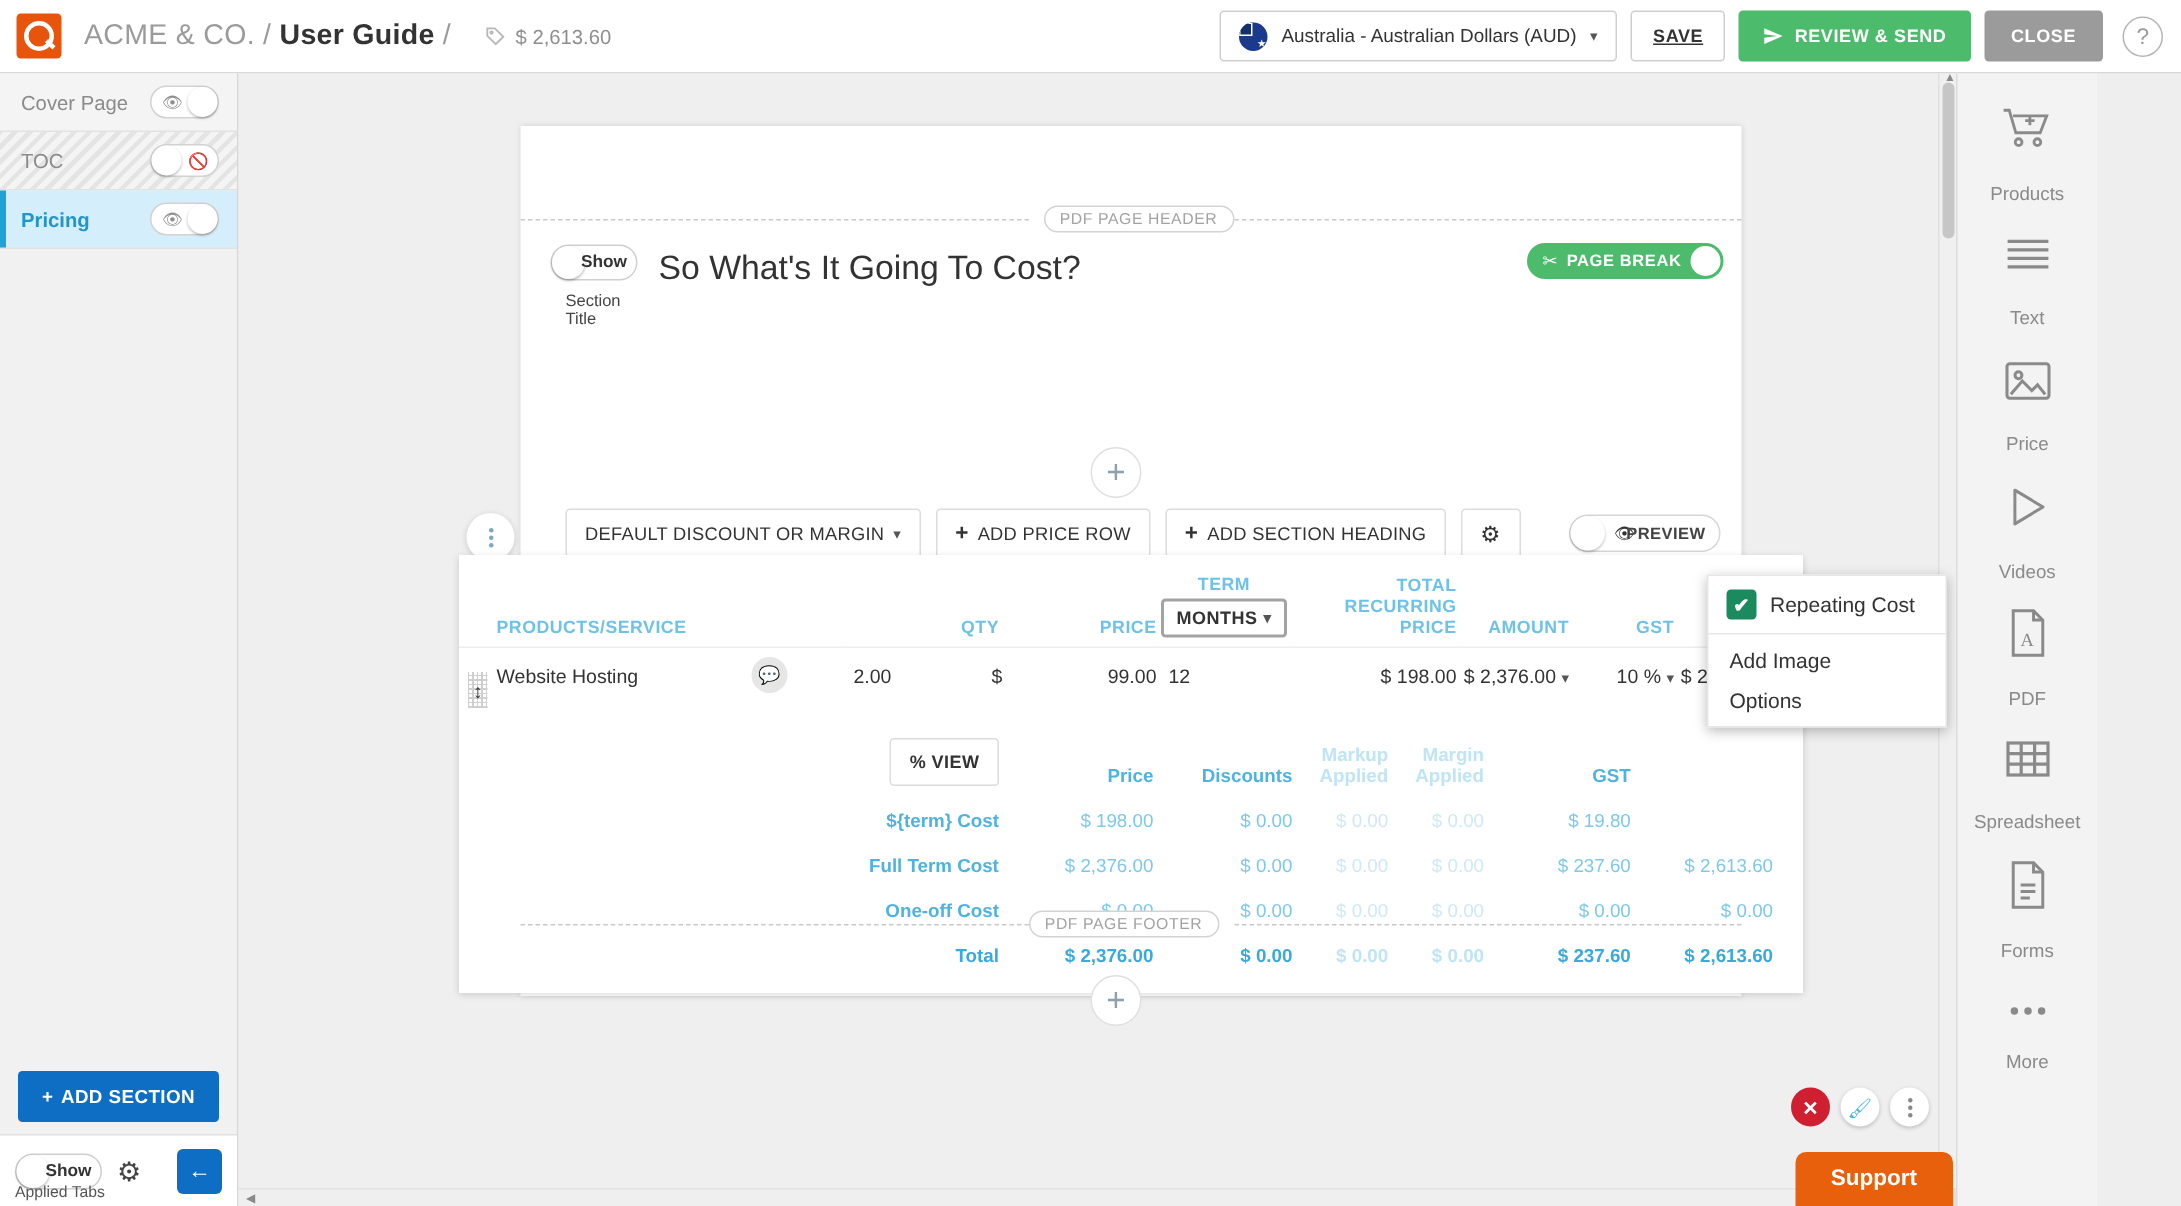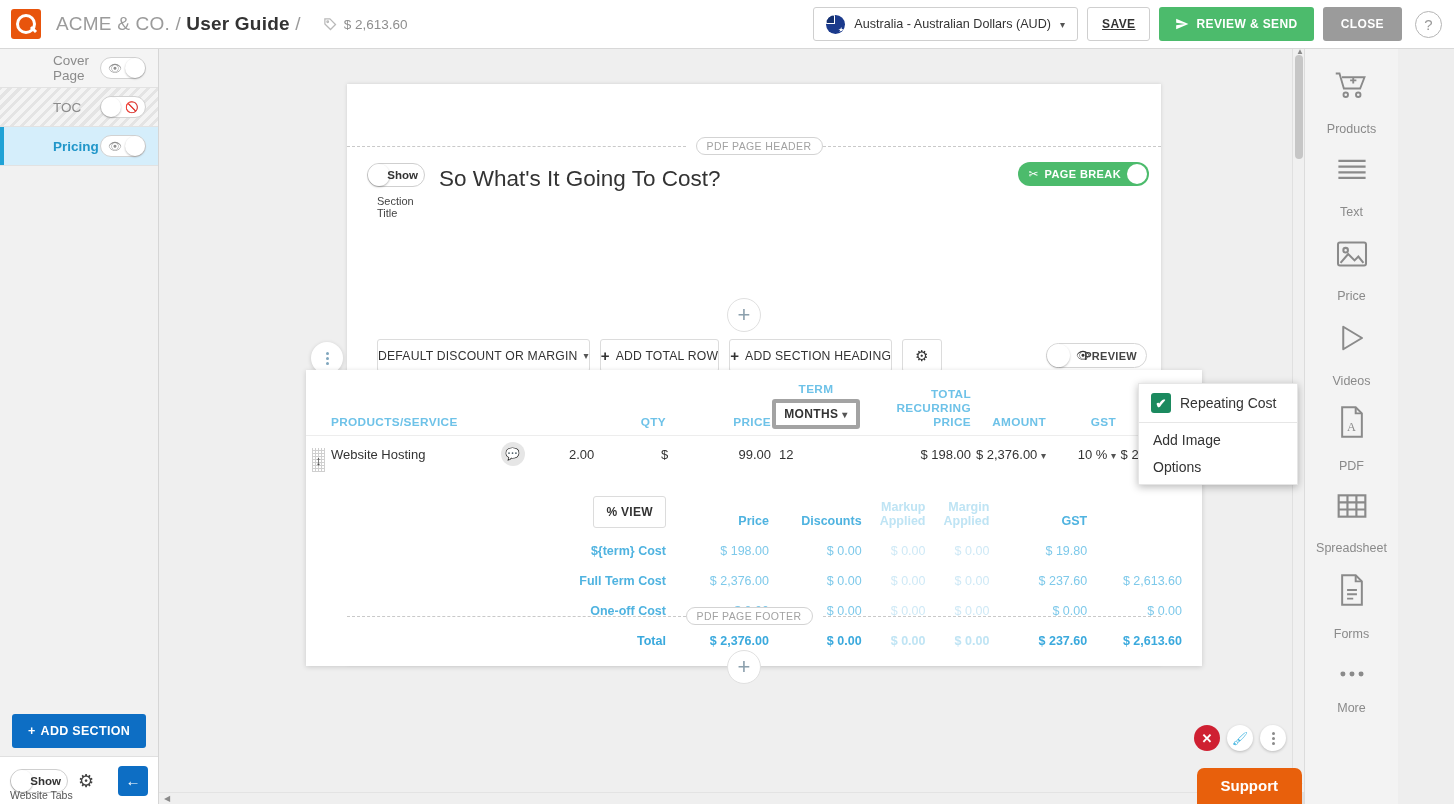--- a/index.html
+++ b/index.html
@@ -67,21 +67,21 @@
   
   .leftpanel {
     position:absolute; left:0; top:49px; width:159px; height:755px;
     background:#f1f1f1; border-right:1px solid #d6d6d6;
   }
   .sections { background:#f4f4f4; }
   .srow {
     height:39px; display:flex; align-items:center; justify-content:space-between;
     padding:0 12px 0 14px; border-bottom:1px solid #e2e2e2; position:relative;
   }
-  .srow .sname { font-size:13.5px; color:#8b8b8b;margin-left:39px; }
+  .srow .sname { font-size:13.5px; color:#8b8b8b; }
   .srow.hatched {
     background-image: repeating-linear-gradient(-45deg,#f4f4f4 0 4px,#e4e4e4 4px 7px);
   }
   .srow.active { background:#d5eefb; }
   .srow.active::before { content:""; position:absolute; left:0; top:0; bottom:0; width:4px; background:#1fa2d6; }
   .srow.active .sname { color:#2196c9; font-weight:700;text-align:center; }
 
   .toggle {
     width:46px; height:22px; border-radius:11px; background:#fff; border:1px solid #d2d2d2;
     display:flex; align-items:center; position:relative; flex:0 0 auto;
@@ -161,21 +161,21 @@
     width:34px; height:34px; border-radius:50%; border:1px solid #e0e0e0; background:#fff;
     display:flex; align-items:center; justify-content:center; color:#8ca0ad; font-size:22px;
     font-weight:300; line-height:1;
   }
   .addrow-top { position:absolute; left:380px; top:214px; }
   .addrow-bot { position:absolute; left:380px; top:566px; }
 
   .toolbar { position:absolute; left:30px; top:255px; display:flex; gap:10px; align-items:center; }
   .tbtn {
     height:33px; border:1px solid #dcdcdc; border-radius:3px; background:#fff; color:#333;
-    font-size:12.2px; display:flex; align-items:center; padding:0 0; gap:6px; letter-spacing:.2px;
+    font-size:12.2px; display:flex; align-items:center; padding:0 12px; gap:6px; letter-spacing:.2px;
   }
   .tbtn .pl { font-size:15px; font-weight:700; }
   .previewtog {
     position:absolute; right:14px; top:259px; width:101px; height:25px; border-radius:13px;
     border:1px solid #d6d6d6; background:#fff; display:flex; align-items:center; position:absolute;
   }
   .previewtog .knob { width:23px; height:23px; border-radius:50%; background:#fff;
     box-shadow:0 1px 2px rgba(0,0,0,.26); position:absolute; left:0; top:0; }
   .previewtog .txt { position:absolute; right:9px; font-size:11px; color:#444; font-weight:600; letter-spacing:.3px; }
   .previewtog .eye { position:absolute; right:56px; font-size:11px; color:#333; }
@@ -195,21 +195,21 @@
   }
   table.grid { width:100%; border-collapse:collapse; }
   .th {
     color:#6ec2e8; font-size:11.8px; font-weight:700; letter-spacing:.35px; vertical-align:bottom;
     padding-bottom:6px;
     margin-top:19px;
   }
   .term-head { text-align:center; }
   .term-lbl { color:#6ec2e8; font-size:11.8px; font-weight:700; letter-spacing:.35px; display:block; margin-bottom:3px;}
   .term-sel {
-    display:inline-flex; align-items:center; gap:4px; border:4px solid #a3a3a3; border-radius:3px;
+    display:inline-flex; align-items:center; gap:4px; border:2px solid #a3a3a3; border-radius:3px;
     background:#fff; padding:4px 8px; font-size:12px; color:#333;
   }
   .rowline td { border-top:1px solid #ededed;margin-left:14px; }
   .prod-row td { padding:11px 0 12px 0; font-size:13px; color:#333; }
   .drag {
     position:absolute; left:6px; top:365px; width:13px; height:24px; color:#3a3a3a; font-size:13px;
     display:flex; align-items:center; justify-content:center;
     background-image: repeating-linear-gradient(0deg,#cfcfcf 0 1px,transparent 1px 3px),
                       repeating-linear-gradient(90deg,#cfcfcf 0 1px,transparent 1px 3px);
   }
@@ -339,21 +339,21 @@
       <span>ADD SECTION</span>
     </div>
 
     <div class="leftfoot">
       <div style="position:relative;">
         <div class="showpill">
           <span class="knob"></span>
           <span class="lbl">Show</span>
         </div>
       </div>
-      <span class="stabs-cap">Website Tabs</span>
+      <span class="stabs-cap">Applied Tabs</span>
       <span class="gears2">⚙</span>
       <span class="backbtn">←</span>
     </div>
   </div>
 
   <div class="canvas">
 
     <div class="page">
 
       <div class="pdf-marker hdr-marker">
@@ -381,21 +381,21 @@
 
       <div class="plus-circle addrow-top">+</div>
 
       <div class="toolbar">
         <div class="tbtn">
           <span>DEFAULT DISCOUNT OR MARGIN</span>
           <span class="caret">▾</span>
         </div>
         <div class="tbtn">
           <span class="pl">+</span>
-          <span>ADD TOTAL ROW</span>
+          <span>ADD PRICE ROW</span>
         </div>
         <div class="tbtn">
           <span class="pl">+</span>
           <span>ADD SECTION HEADING</span>
         </div>
         <div class="tbtn" style="padding:0 12px;">
           <span style="font-size:15px;">⚙</span>
         </div>
       </div>
 

